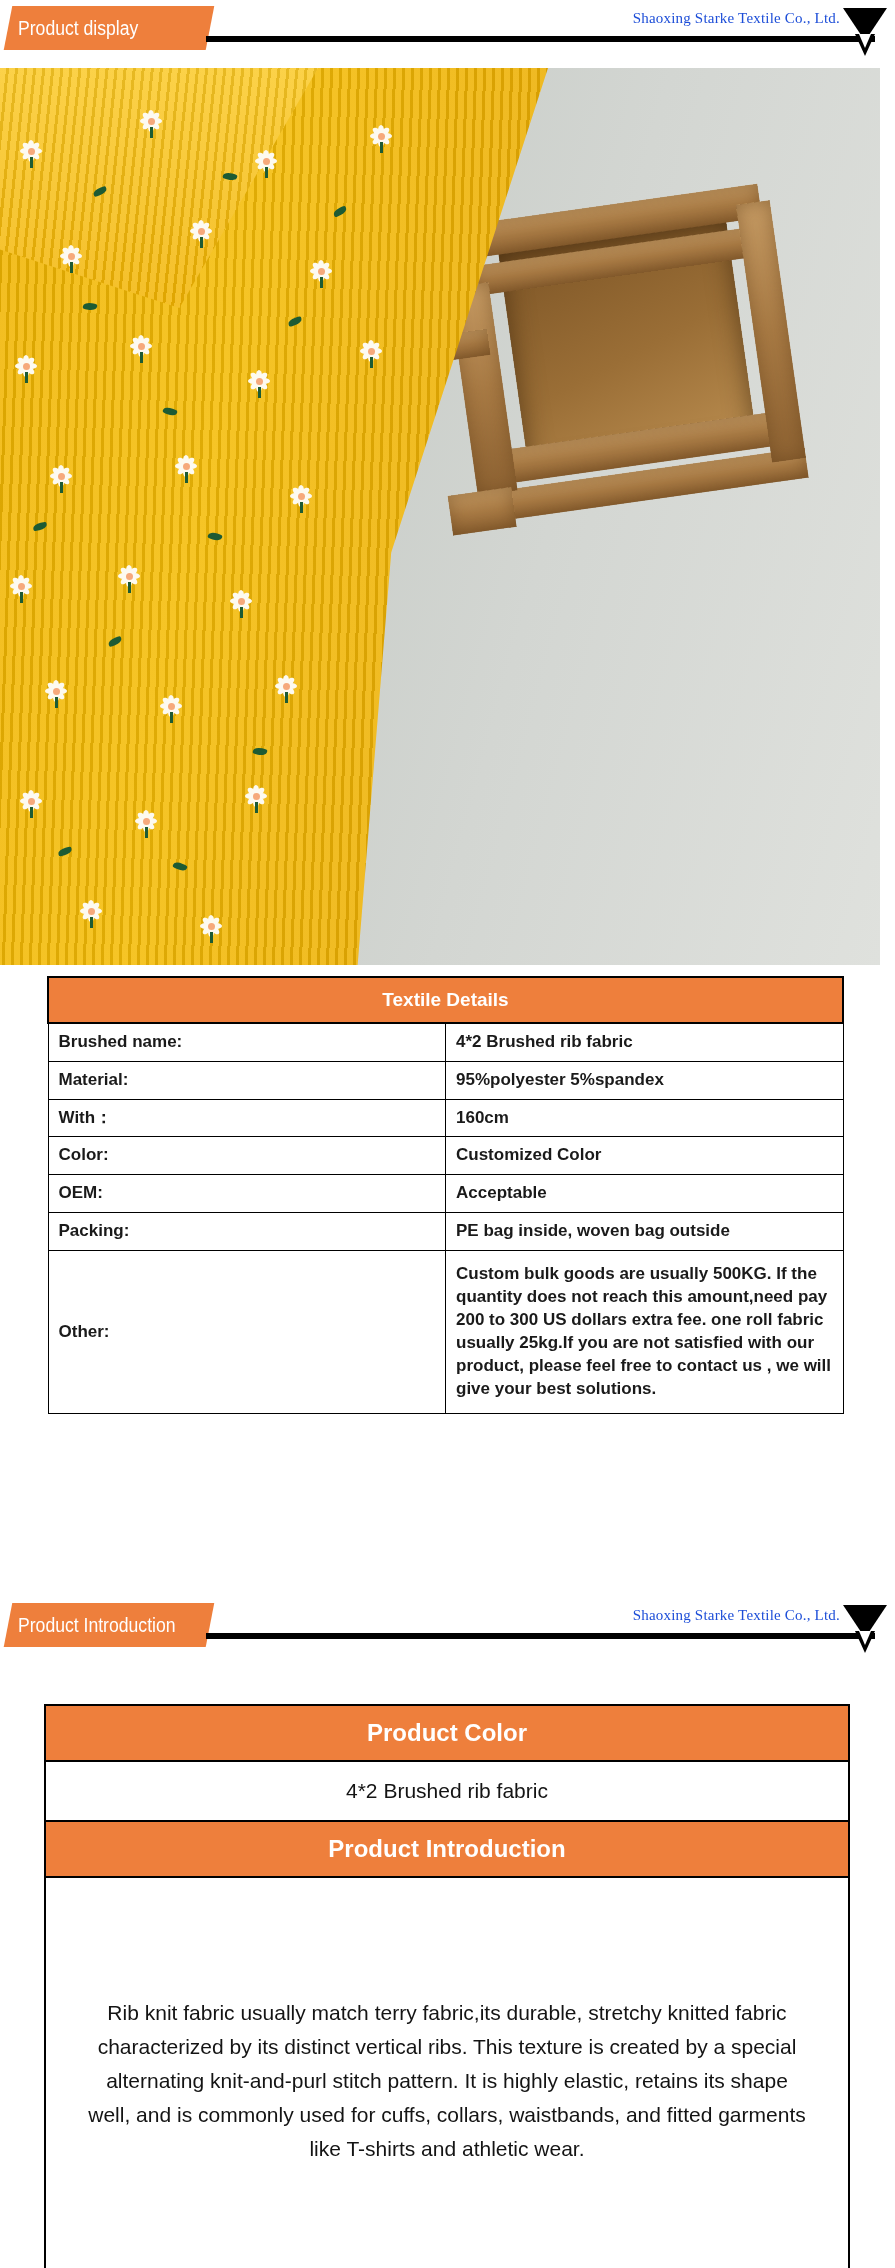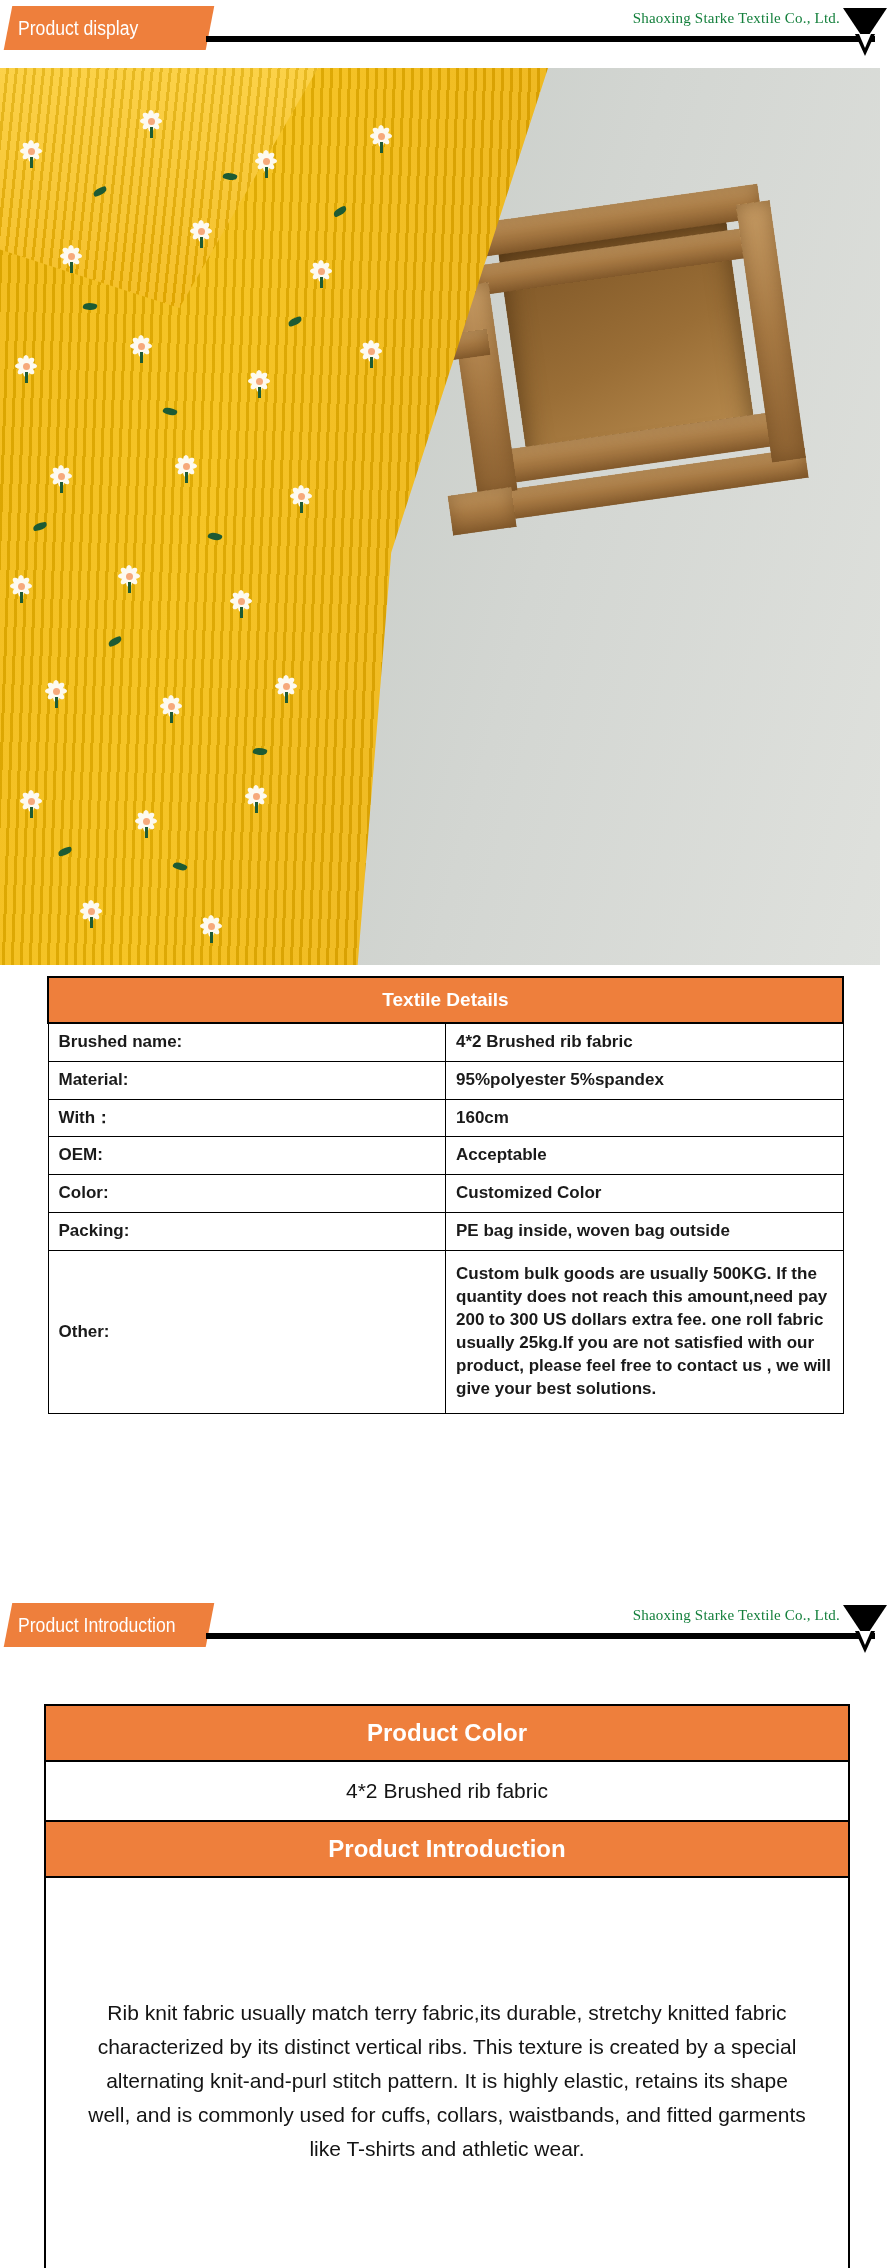--- a/index.html
+++ b/index.html
@@ -52,21 +52,21 @@
     width: 669px;
     height: 6px;
     background: #000000;
   }
   .banner-company {
     position: absolute;
     right: 55px;
     top: 10px;
     font-family: "Liberation Serif", serif;
     font-size: 15px;
-    color: #15803d;
+    color: #1d4ed8;
     white-space: nowrap;
     letter-spacing: 0.2px;
   }
   .banner-logo {
     position: absolute;
     right: 8px;
     top: 8px;
     width: 44px;
     height: 48px;
   }
@@ -638,26 +638,26 @@
     </tr>
     <tr>
       <td class="spec-label">Material:</td>
       <td>95%polyester 5%spandex</td>
     </tr>
     <tr>
       <td class="spec-label">With：</td>
       <td>160cm</td>
     </tr>
     <tr>
+      <td class="spec-label">Color:</td>
+      <td>Customized Color</td>
+    </tr>
+    <tr>
       <td class="spec-label">OEM:</td>
       <td>Acceptable</td>
-    </tr>
-    <tr>
-      <td class="spec-label">Color:</td>
-      <td>Customized Color</td>
     </tr>
     <tr>
       <td class="spec-label">Packing:</td>
       <td>PE bag inside, woven bag outside</td>
     </tr>
     <tr class="spec-row-other">
       <td class="spec-label">Other:</td>
       <td>Custom bulk goods are usually 500KG. If the quantity does not reach this amount,need pay 200 to 300 US dollars extra fee. one roll fabric usually 25kg.If you are not satisfied with our product, please feel free to contact us , we will give your best solutions.</td>
     </tr>
   </tbody>

